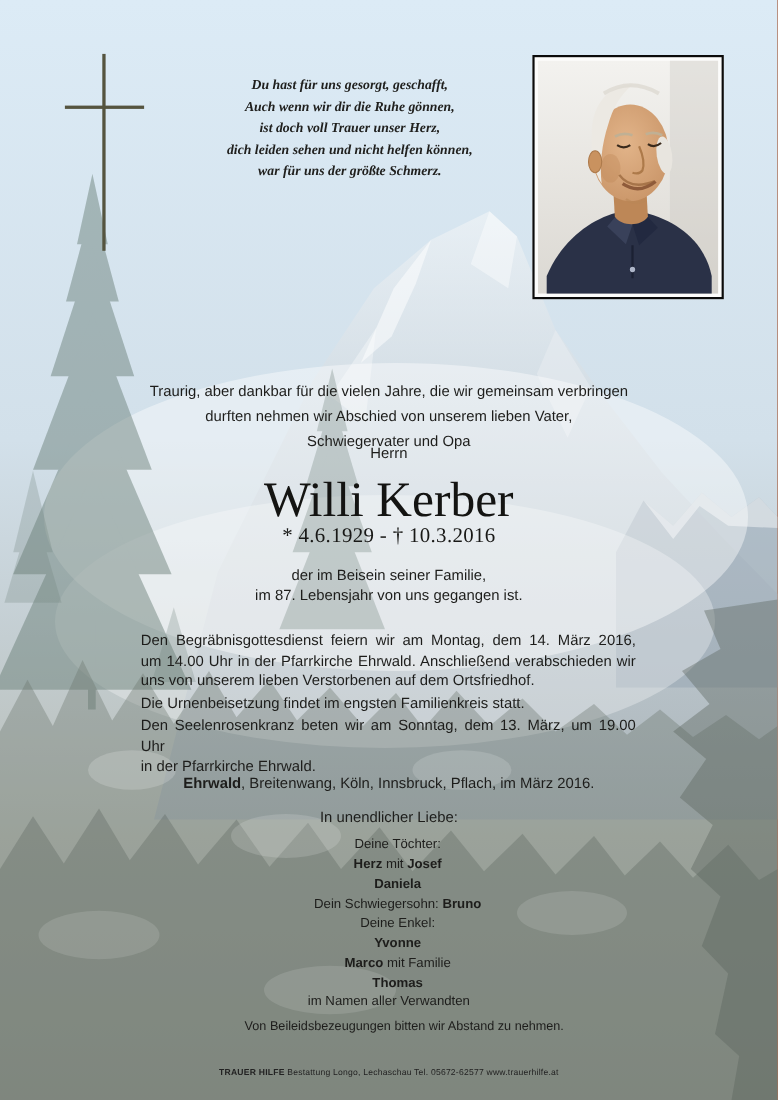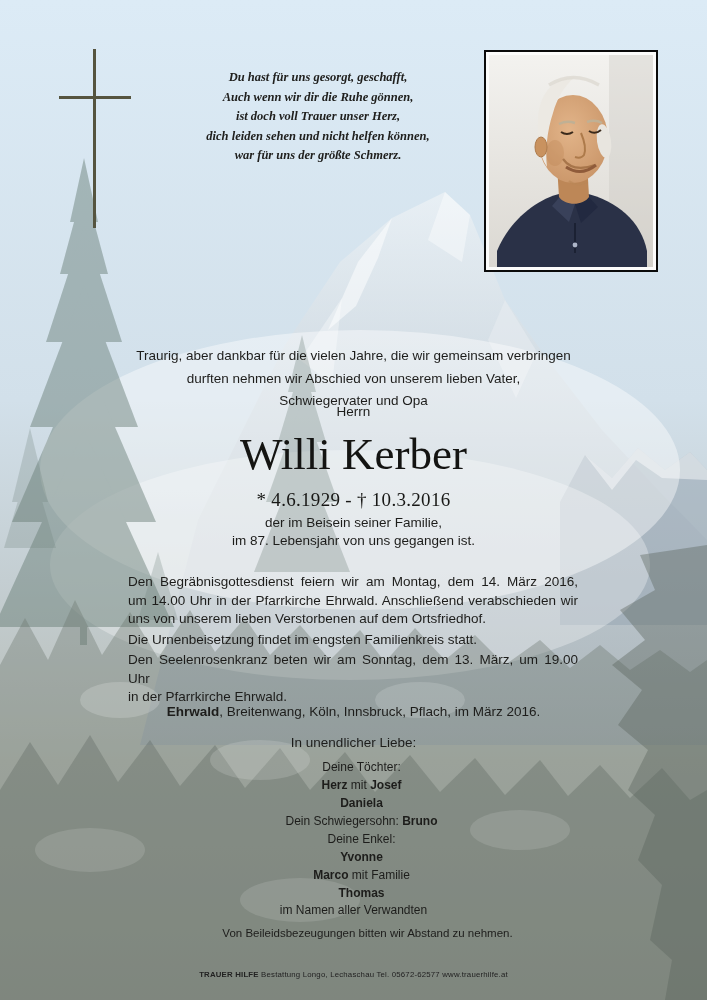--- a/index.html
+++ b/index.html
@@ -21,21 +21,21 @@
         font-size:12.5px;line-height:19.5px;color:#20201e;}
   
   .photo{left:484px;top:50px;width:164px;height:212px;background:#fcfcfb;
          border:2px solid #0b0b0b;padding:3px;}
   .photo svg{display:block;}
   
   .intro{top:345px;font-size:13.5px;line-height:22.5px;}
   .salutation{top:404px;font-size:13.5px;}
   .name{top:429px;font-family:"Liberation Serif",serif;font-weight:normal;
         font-size:45px;line-height:50px;margin:0;color:#141412;}
-  .dates{top:489px;font-family:"Liberation Serif",serif;font-size:19px;letter-spacing:.3px;color:#181816;}
+  .dates{top:477px;font-family:"Liberation Serif",serif;font-size:19px;letter-spacing:.3px;color:#181816;}
   .couplet{top:514px;font-size:13.5px;line-height:18px;}
   .para{left:128px;width:450px;font-size:13.5px;line-height:18.5px;text-align:left;}
   .p1{top:573px;}
   .p2{top:631px;}
   .p3{top:651px;}
   .jl{text-align:justify;text-align-last:justify;}
   .place{top:704px;font-size:13.5px;}
   .love{top:735px;font-size:13.5px;}
   .family{top:758px;font-size:12px;line-height:18px;padding-left:16px;}
   .note{top:903px;font-size:12px;}

